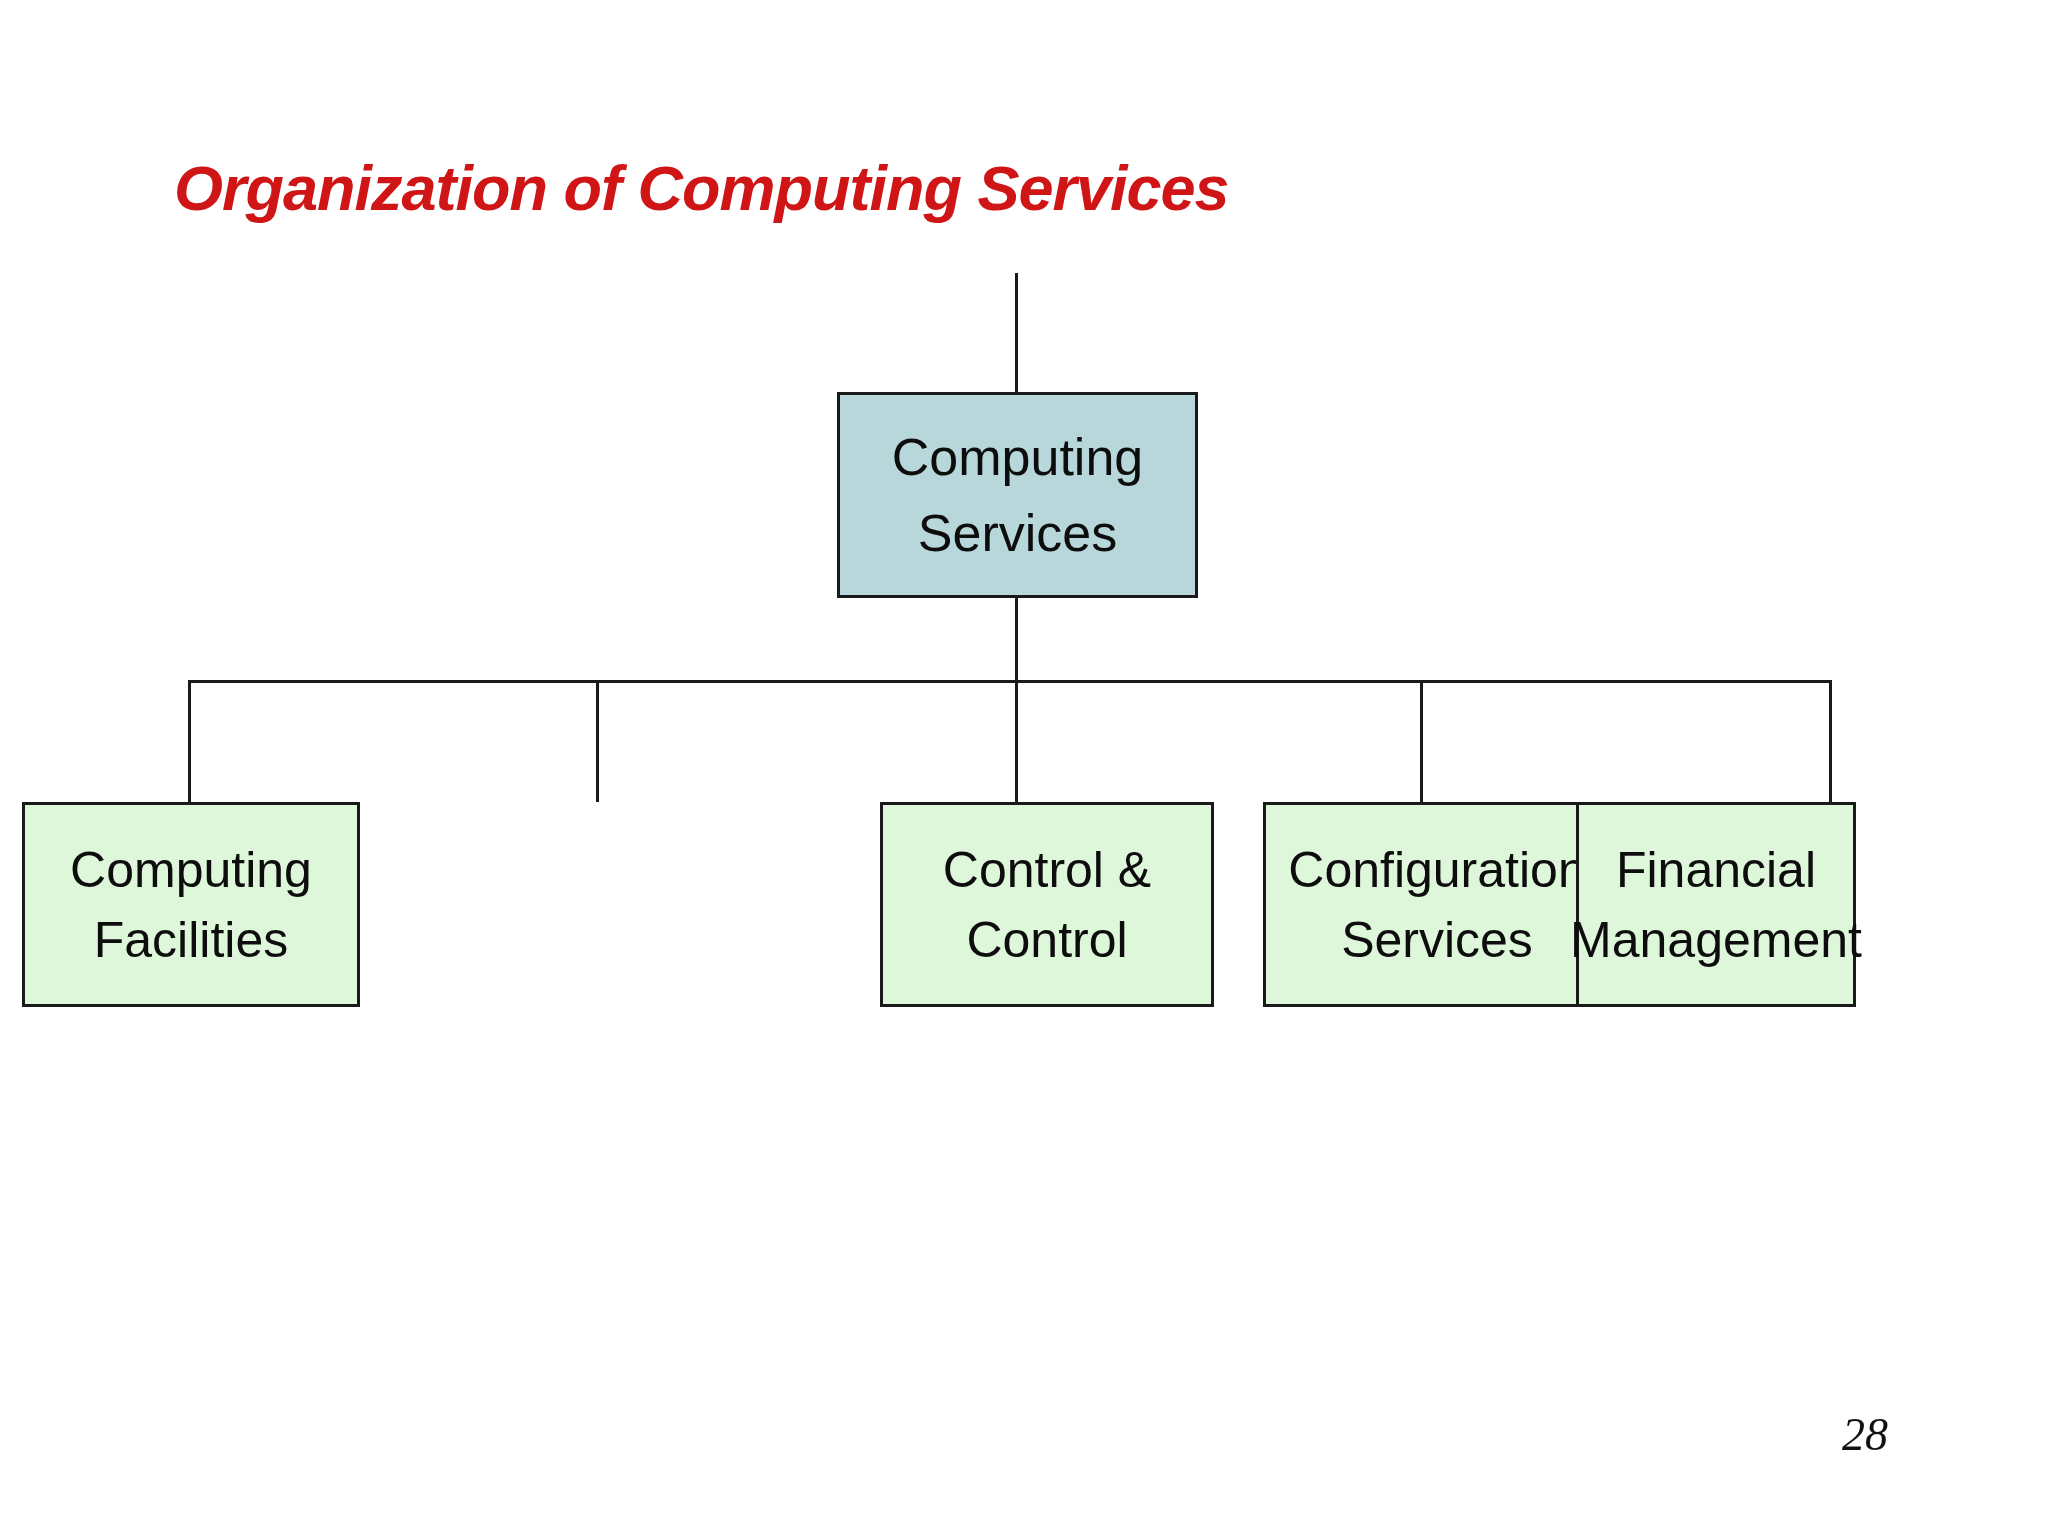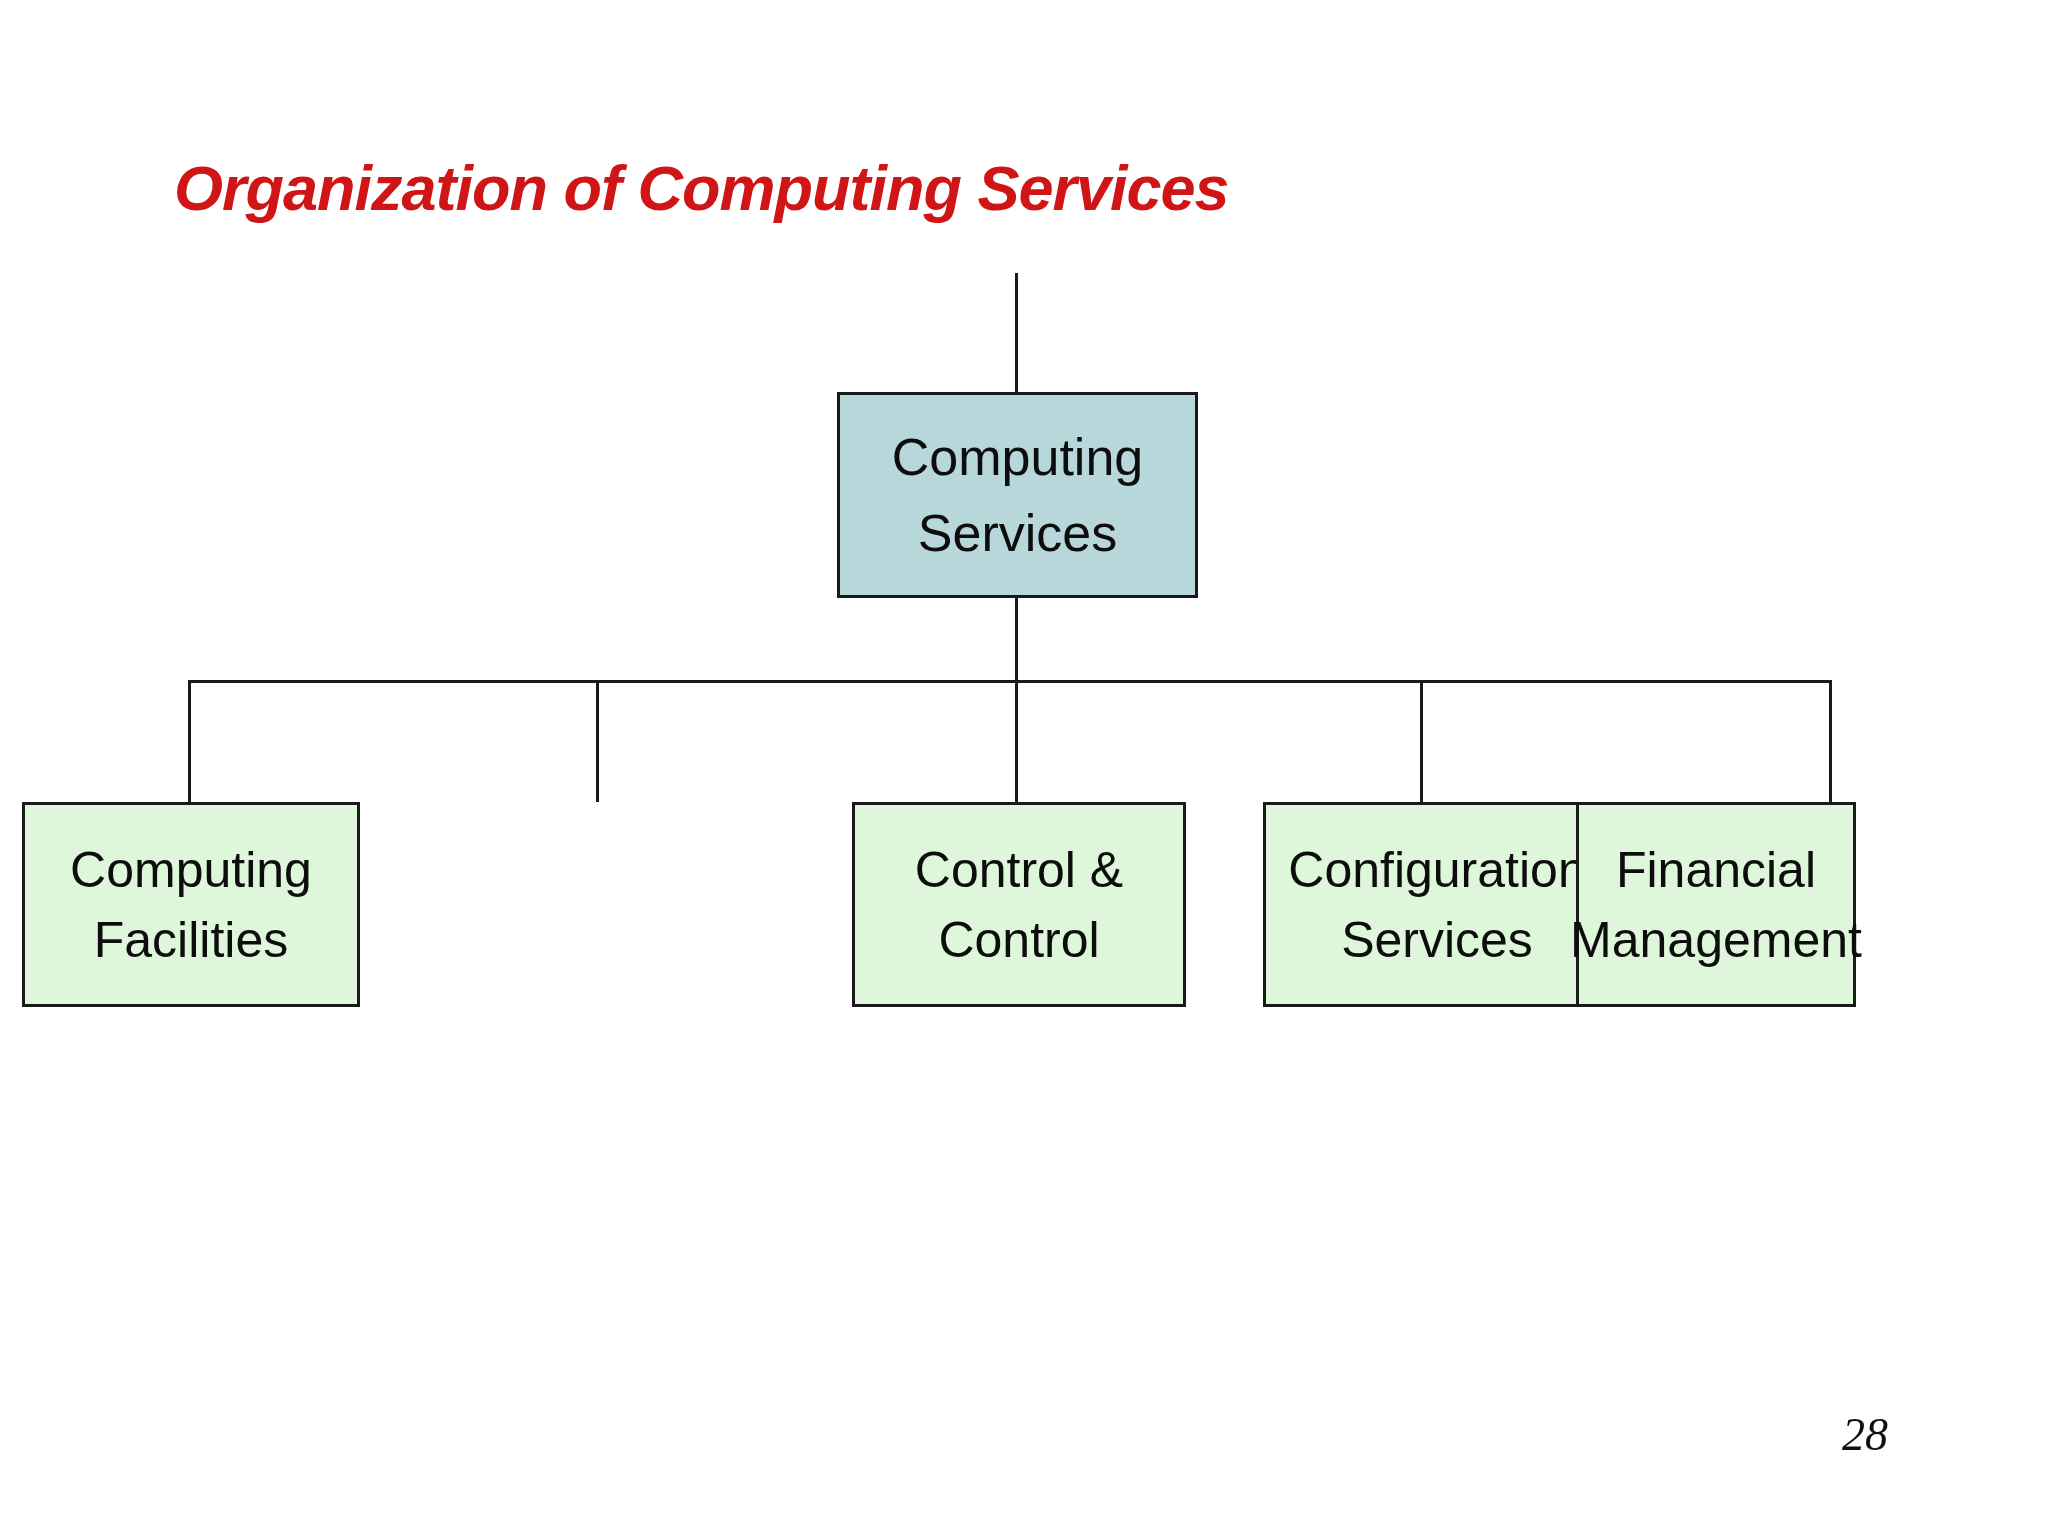--- a/index.html
+++ b/index.html
@@ -55,21 +55,21 @@
   }
   .child-box {
     top: 802px;
     height: 205px;
     background: #def7da;
     font-size: 50px;
     line-height: 70px;
   }
   .child-1 { left: 22px;   width: 338px; }
   .child-2 { left: 440px;  width: 332px; }
-  .child-3 { left: 852px;  width: 334px; }
+  .child-3 { left: 880px;  width: 334px; }
   .child-4 { left: 1263px; width: 348px; }
   .child-5 { left: 1576px; width: 280px; }
   .page-number {
     position: absolute;
     left: 1842px;
     top: 1408px;
     font-family: "Liberation Serif", serif;
     font-size: 46px;
     color: #111111;
     font-style: italic;

